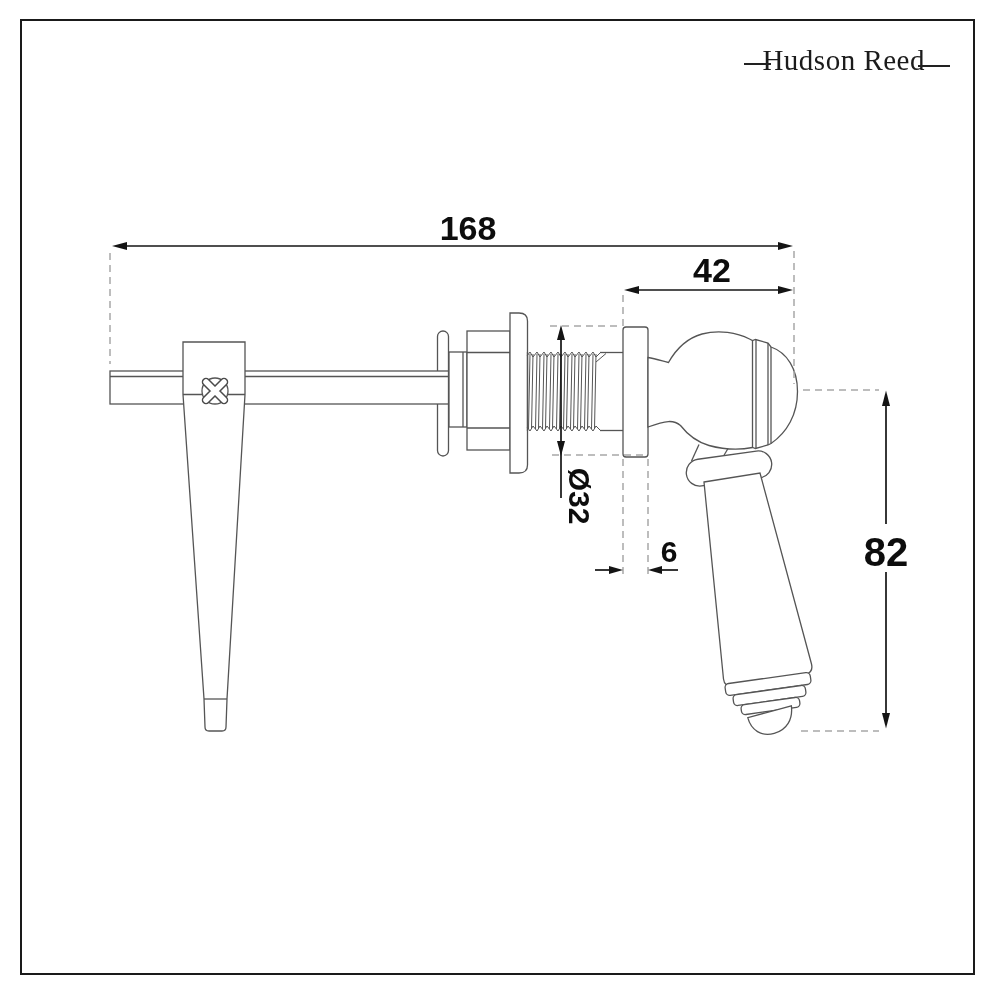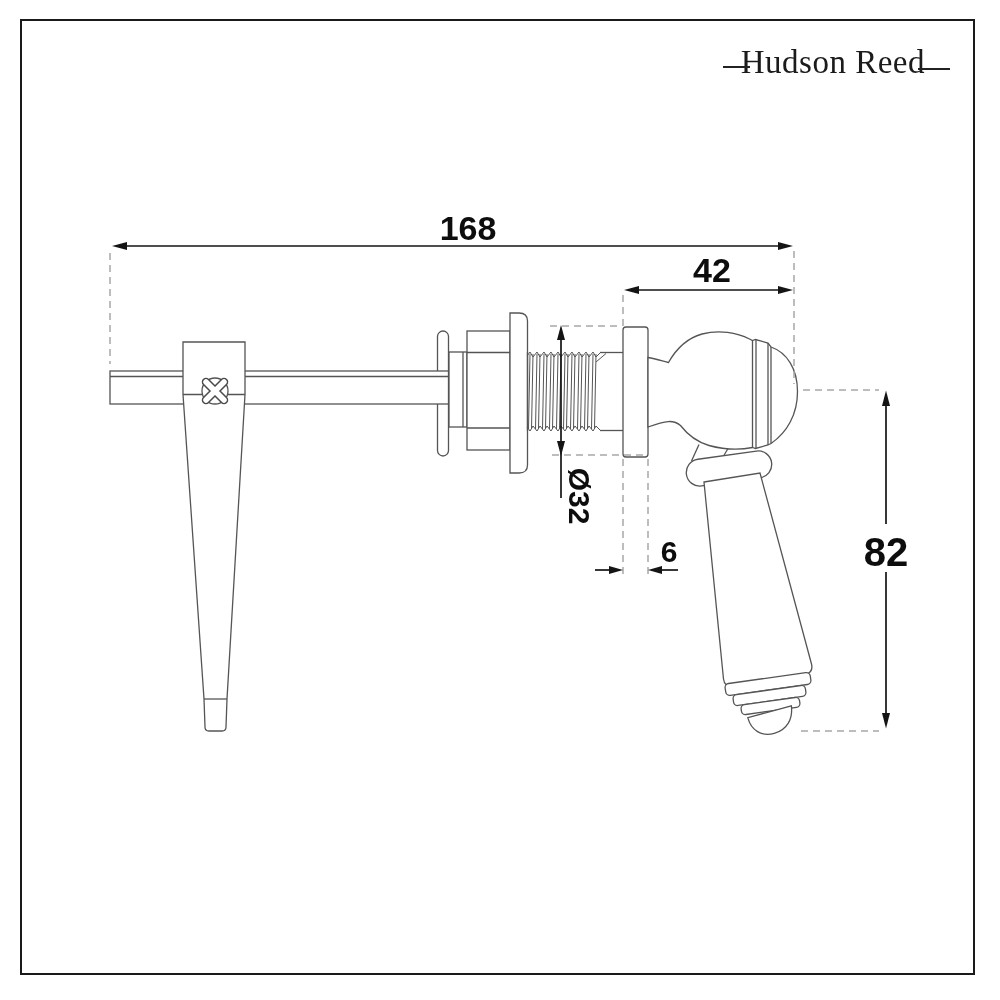--- a/index.html
+++ b/index.html
@@ -1,21 +1,21 @@
 <!DOCTYPE html>
 <html><head>
 <meta charset="utf-8">
 <style>
   html,body{margin:0;padding:0;background:#fff;}
   .page{position:relative;width:1000px;height:1000px;background:#fff;overflow:hidden;
         font-family:"Liberation Sans","DejaVu Sans",sans-serif;}
   .frame{position:absolute;left:20px;top:19px;width:955px;height:956px;
          border:2.5px solid #1a1a1a;box-sizing:border-box;}
   .logo{position:absolute;top:44px;right:50px;white-space:nowrap;}
-  .logo-text{font-family:"Liberation Serif","DejaVu Serif",serif;font-size:33px;
+  .logo-text{font-family:"Liberation Serif","DejaVu Serif",serif;font-size:29px;
              color:#1b1b1b;letter-spacing:.5px;}
   .logo-rule{display:inline-block;height:2px;background:#222;}
   .logo-rule-left{width:27px;vertical-align:middle;margin-right:-9px;transform:translateY(-2px);}
   .logo-rule-right{width:32px;vertical-align:baseline;margin-left:-7px;transform:translateY(-3px);}
   svg{position:absolute;left:0;top:0;}
   .dl{stroke:#141414;stroke-width:1.7;fill:none;}           
   .ah{fill:#141414;stroke:none;}                            
   .xd{stroke:#a8a8a8;stroke-width:1.5;fill:none;stroke-dasharray:7 5;} 
   .ln{stroke:#555;stroke-width:1.3;fill:none;}              
   .wf{stroke:#555;stroke-width:1.3;fill:#fff;}              

